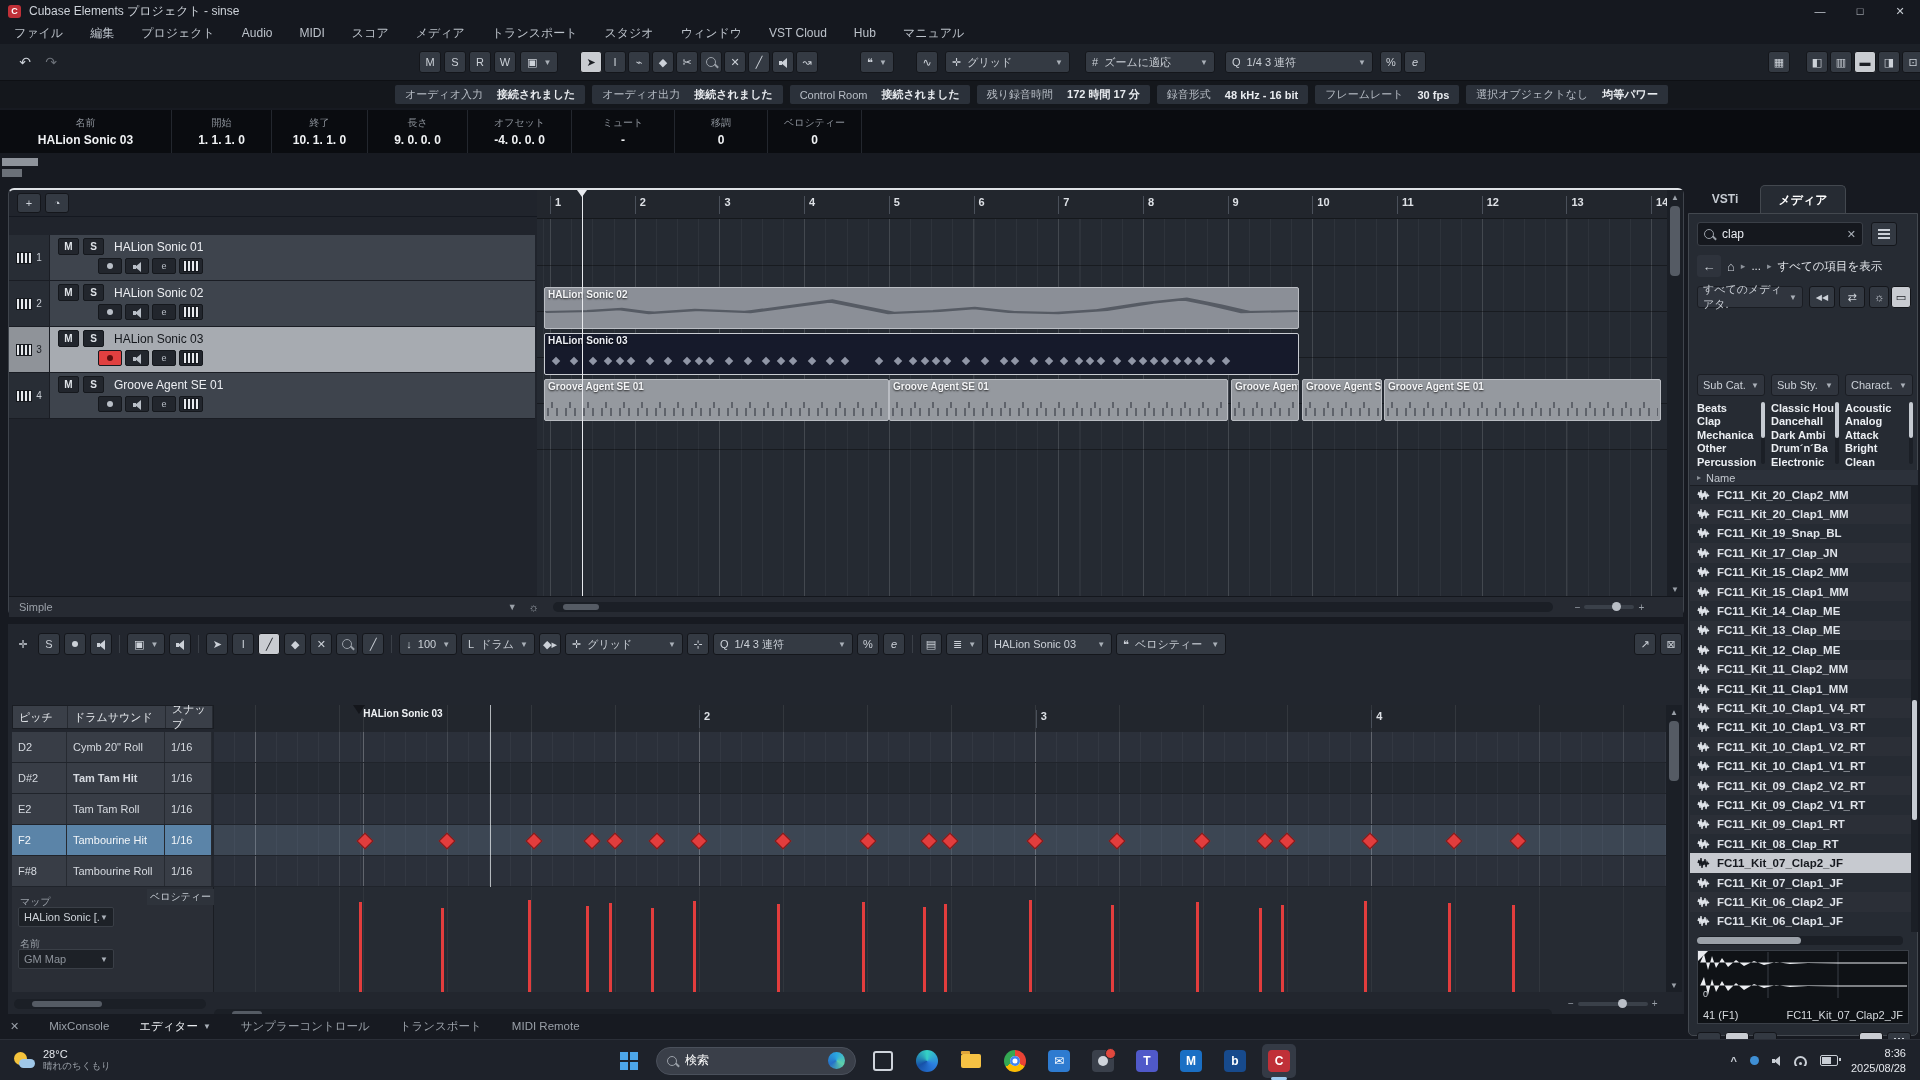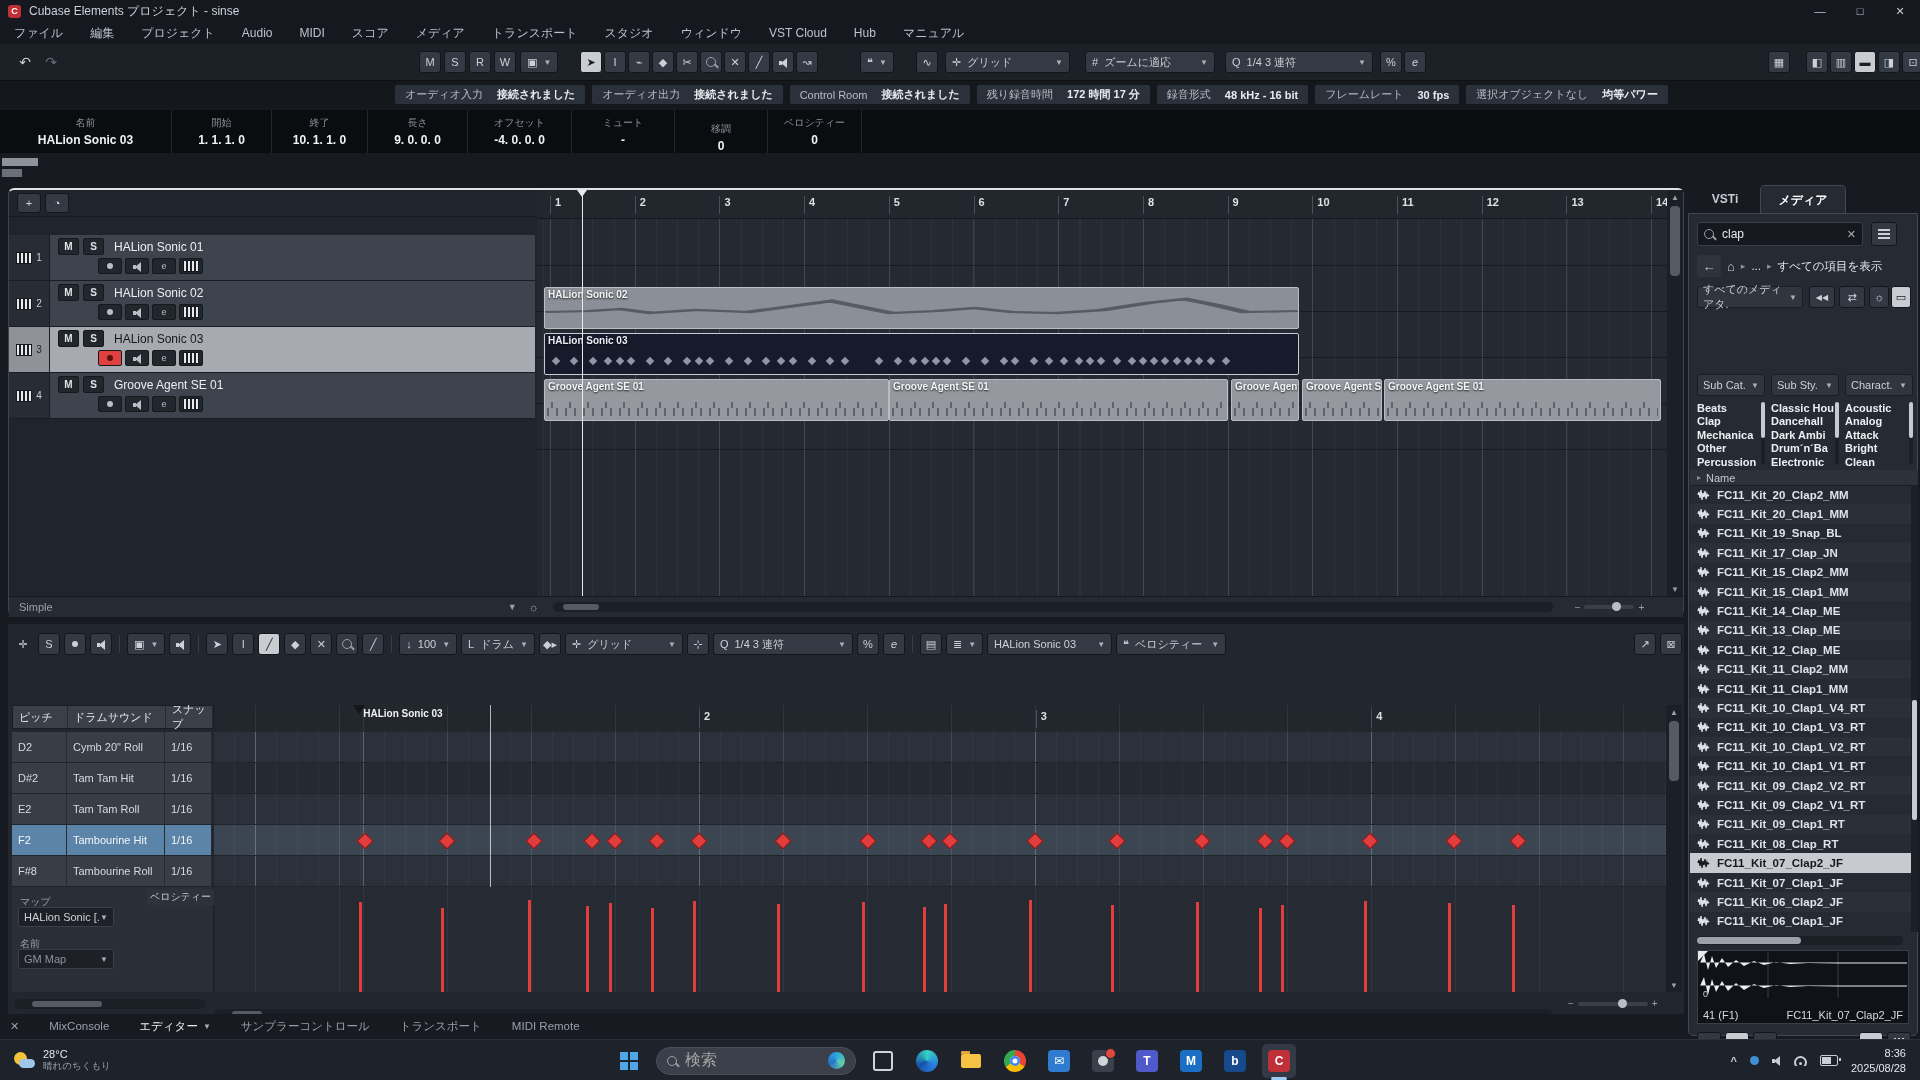--- a/index.html
+++ b/index.html
@@ -222,21 +222,21 @@
   #weather .wtxt .t{font-size:11px;color:#e4e7ec;}
   #weather .wtxt .d{font-size:9.5px;color:#9aa0a8;}
   #task-center{display:flex;align-items:center;gap:10px;margin-left:448px;}
   .task-icon{width:34px;height:34px;border-radius:5px;display:flex;align-items:center;justify-content:center;position:relative;}
   .task-icon.active{background:#343a45;}
   .task-icon.active:after{content:"";position:absolute;bottom:-2px;left:9px;width:16px;height:3px;background:#9ecbef;border-radius:2px;}
   .winlogo{display:grid;grid-template-columns:8px 8px;grid-template-rows:8px 8px;gap:2px;}
   .winlogo span{background:#4da6e8;}
   #tb-search{width:200px;height:28px;background:#3a3f49;border:1px solid #4a505b;border-radius:14px;display:flex;align-items:center;
     gap:8px;padding:0 10px;box-sizing:border-box;}
-  #tb-search .ph{font-size:16px;color:#a3a3a3;}
+  #tb-search .ph{font-size:12px;color:#ffffff;}
   #tb-search .bing{margin-left:auto;width:17px;height:17px;border-radius:50%;background:conic-gradient(#2aa6e0,#5fd0a9,#2570c9,#2aa6e0);}
   .appglyph{font-size:15px;font-weight:bold;color:#fff;}
   .chrome{width:22px;height:22px;border-radius:50%;background:conic-gradient(#ea4335 0 33%,#fbbc05 33% 66%,#34a853 66% 100%);position:relative;}
   .chrome:after{content:"";position:absolute;left:6px;top:6px;width:10px;height:10px;border-radius:50%;background:#fff;
     box-shadow:inset 0 0 0 2.5px #4285f4;}
   .edgeic{width:22px;height:22px;border-radius:50%;background:conic-gradient(#35d2c4,#2b7de0,#1651a8,#35d2c4);}
   .folderic{width:20px;height:14px;background:#f6c244;border-radius:2px;position:relative;}
   .folderic:before{content:"";position:absolute;left:0;top:-3px;width:9px;height:3px;background:#e0a63a;border-radius:1px 1px 0 0;}
   .sq{width:22px;height:22px;border-radius:4px;display:flex;align-items:center;justify-content:center;}
   .taskview{width:16px;height:16px;border:2px solid #cfd4db;border-radius:3px;position:relative;}
@@ -396,21 +396,21 @@
         <div class="val">9. 0. 0.  0</div>
       </div>
       <div class="ifield" style="width: 103px;">
         <div class="lab">オフセット</div>
         <div class="val">-4. 0. 0.  0</div>
       </div>
       <div class="ifield" style="width: 102px;">
         <div class="lab">ミュート</div>
         <div class="val">-</div>
       </div>
-      <div class="ifield" style="width: 92px; justify-content: flex-end;">
+      <div class="ifield" style="width: 92px;">
         <div class="lab">移調</div>
         <div class="val">0</div>
       </div>
       <div class="ifield" style="width: 93px;">
         <div class="lab">ベロシティー</div>
         <div class="val">0</div>
       </div>
     </div>
   <div id="gapstrip">
     <div class="abs g1"></div>
@@ -739,21 +739,21 @@
         <div class="edbar" style="left: 79.7%;">4</div>
       </div>
     <div id="drum-labels">
         <div class="drow" style="top: 0px;">
           <div class="c" style="width: 55px;">D2</div>
           <div class="c" style="width: 98px;">Cymb 20" Roll</div>
           <div class="c" style="width: 47px;">1/16</div>
         </div>
         <div class="drow" style="top: 31px;">
           <div class="c" style="width: 55px;">D#2</div>
-          <div class="c" style="width: 98px;">Tam Tam Hit</div>
+          <div class="c" style="width: 98px; font-weight: bold;">Tam Tam Hit</div>
           <div class="c" style="width: 47px;">1/16</div>
         </div>
         <div class="drow" style="top: 62px;">
           <div class="c" style="width: 55px;">E2</div>
           <div class="c" style="width: 98px;">Tam Tam Roll</div>
           <div class="c" style="width: 47px;">1/16</div>
         </div>
         <div class="drow sel" style="top: 93px;">
           <div class="c" style="width: 55px;">F2</div>
           <div class="c" style="width: 98px;">Tambourine Hit</div>

